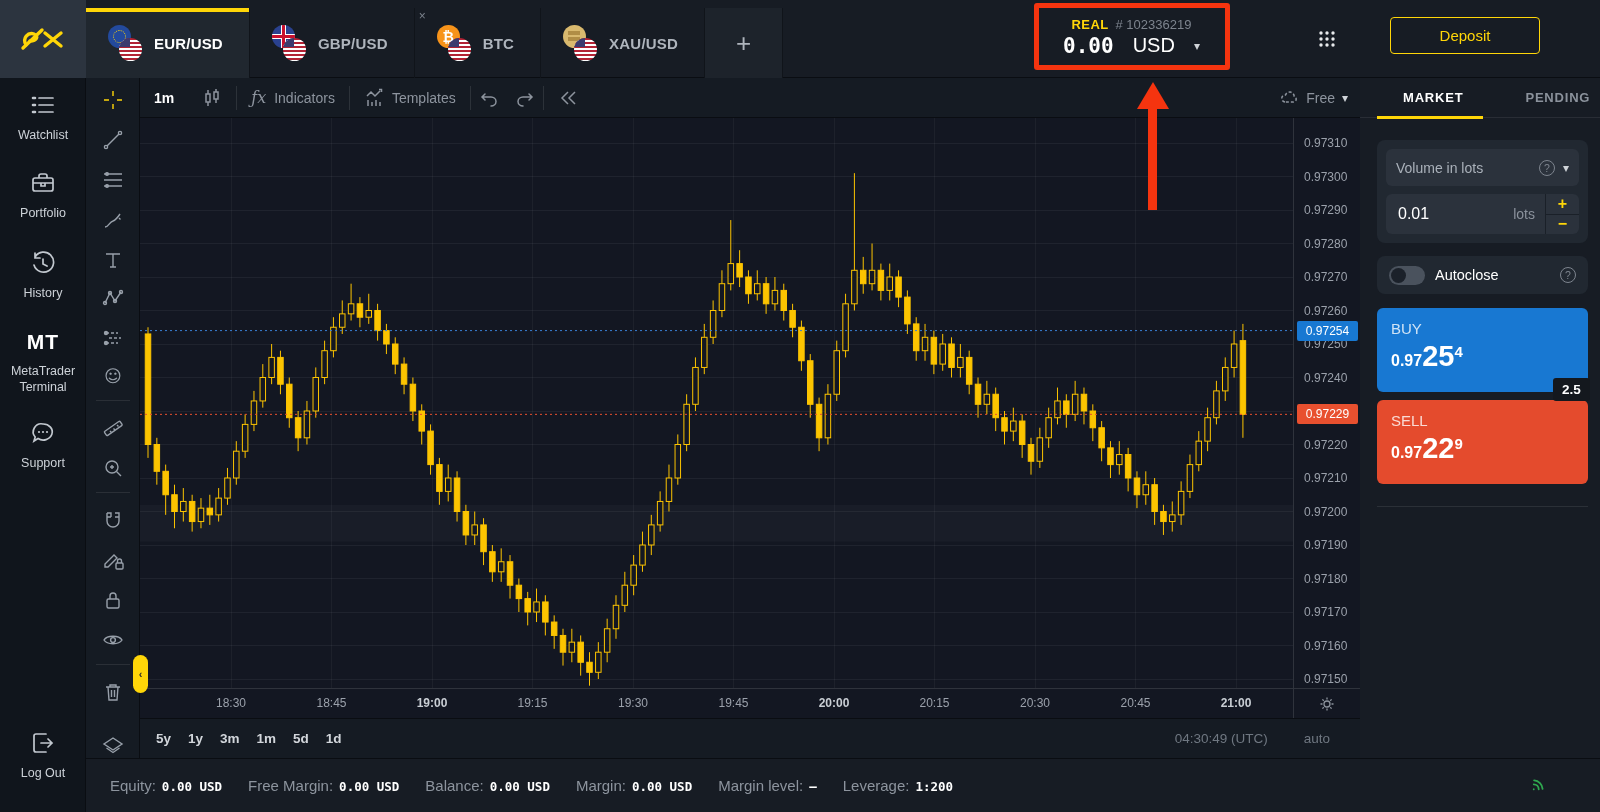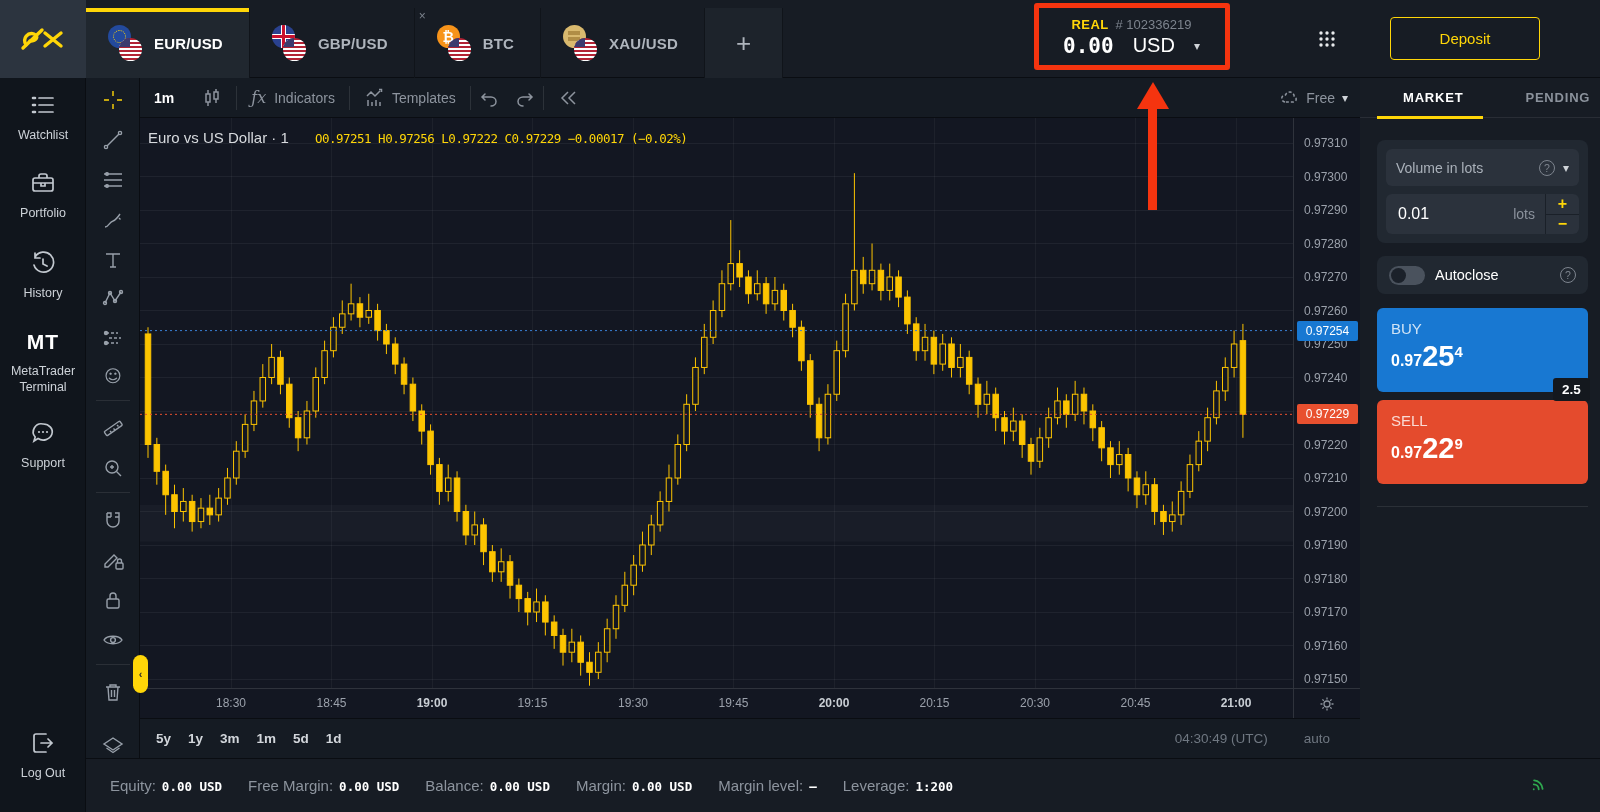--- a/index.html
+++ b/index.html
@@ -40,21 +40,21 @@
   .account { position:absolute; left:1040px; top:4px; width:183px; height:66px; display:flex; flex-direction:column; align-items:center; justify-content:center; cursor:pointer; }
   .account-row1 { display:flex; gap:7px; align-items:baseline; }
   .acct-type { color:#ffd608; font-size:13px; font-weight:bold; letter-spacing:.4px; }
   .acct-num { color:#7d848e; font-size:13px; }
   .account-row2 { display:flex; align-items:center; gap:19px; margin-top:2px; }
   .acct-balance { font-family:"DejaVu Sans Mono", monospace; font-weight:bold; font-size:21px; color:#ffffff; }
   .acct-cur { font-size:20px; color:#ffffff; font-weight:normal; }
   .caret { color:#cfd3d8; font-size:12px; }
 
   .apps-btn { position:absolute; left:1312px; top:24px; width:30px; height:30px; display:flex; align-items:center; justify-content:center; cursor:pointer; }
-  .deposit-btn { position:absolute; left:1390px; top:17px; width:150px; height:43px; border:1px solid #ffd608; border-radius:4px; color:#ffd608; font-size:15px; display:flex; align-items:center; justify-content:center; cursor:pointer; background:transparent; }
+  .deposit-btn { position:absolute; left:1390px; top:17px; width:150px; height:37px; border:1px solid #ffd608; border-radius:4px; color:#ffd608; font-size:15px; display:flex; align-items:center; justify-content:center; cursor:pointer; background:transparent; }
 
   
   .sidebar { position:absolute; left:0; top:78px; width:86px; height:734px; background:#10151c; border-right:1px solid #0a0d12; }
   .side-item { position:absolute; left:0; width:86px; display:flex; flex-direction:column; align-items:center; gap:9px; color:#c2c8cf; cursor:pointer; }
   .side-item .lbl { font-size:12.5px; text-align:center; line-height:1.3; color:#cdd2d8; }
   .mt-glyph { font-size:21px; font-weight:bold; color:#ffffff; letter-spacing:1px; }
   .side-icon { width:26px; height:26px; stroke:#c2c8cf; fill:none; stroke-width:1.7; }
 
   
   .drawtools { position:absolute; left:86px; top:78px; width:54px; height:680px; background:#151b23; border-right:1px solid #0a0d12; }
@@ -699,24 +699,20 @@
           <rect x="1082.51" y="249.45000000000002" width="5.5" height="23.44999999999996" fill="#131722" stroke="#fcc400" stroke-width="1"></rect>
           <line x1="1094.09" x2="1094.09" y1="212.6" y2="259.5" stroke="#fcc400" stroke-width="1"></line>
           <rect x="1091.34" y="226" width="5.5" height="23.450000000000017" fill="#131722" stroke="#fcc400" stroke-width="1"></rect>
           <line x1="1102.92" x2="1102.92" y1="205.9" y2="319.8" stroke="#fcc400" stroke-width="1"></line>
           <rect x="1100.17" y="222.65" width="5.5" height="73.70000000000002" fill="#fcc400" stroke="#fcc400" stroke-width="1"></rect>
         </g>
         <line x1="0" x2="1153" y1="212.6" y2="212.6" stroke="#3a7fd5" stroke-width="1" stroke-dasharray="2 3"></line>
         <line x1="0" x2="1153" y1="296.35" y2="296.35" stroke="#e8502f" stroke-width="1" stroke-dasharray="2 3"></line>
       </svg>
   </div>
-  <div class="legend">
-    <span class="legend-title">Euro vs US Dollar · 1</span>
-    <span class="legend-ohlc">O0.97251 H0.97256 L0.97222 C0.97229 −0.00017 (−0.02%)</span>
-  </div>
 
   <div class="price-axis" id="priceAxis">
       <div class="ptick" style="top: 18px;">0.97310</div>
       <div class="ptick" style="top: 51.5px;">0.97300</div>
       <div class="ptick" style="top: 85px;">0.97290</div>
       <div class="ptick" style="top: 118.5px;">0.97280</div>
       <div class="ptick" style="top: 152px;">0.97270</div>
       <div class="ptick" style="top: 185.5px;">0.97260</div>
       <div class="ptick" style="top: 219px;">0.97250</div>
       <div class="ptick" style="top: 252.5px;">0.97240</div>

